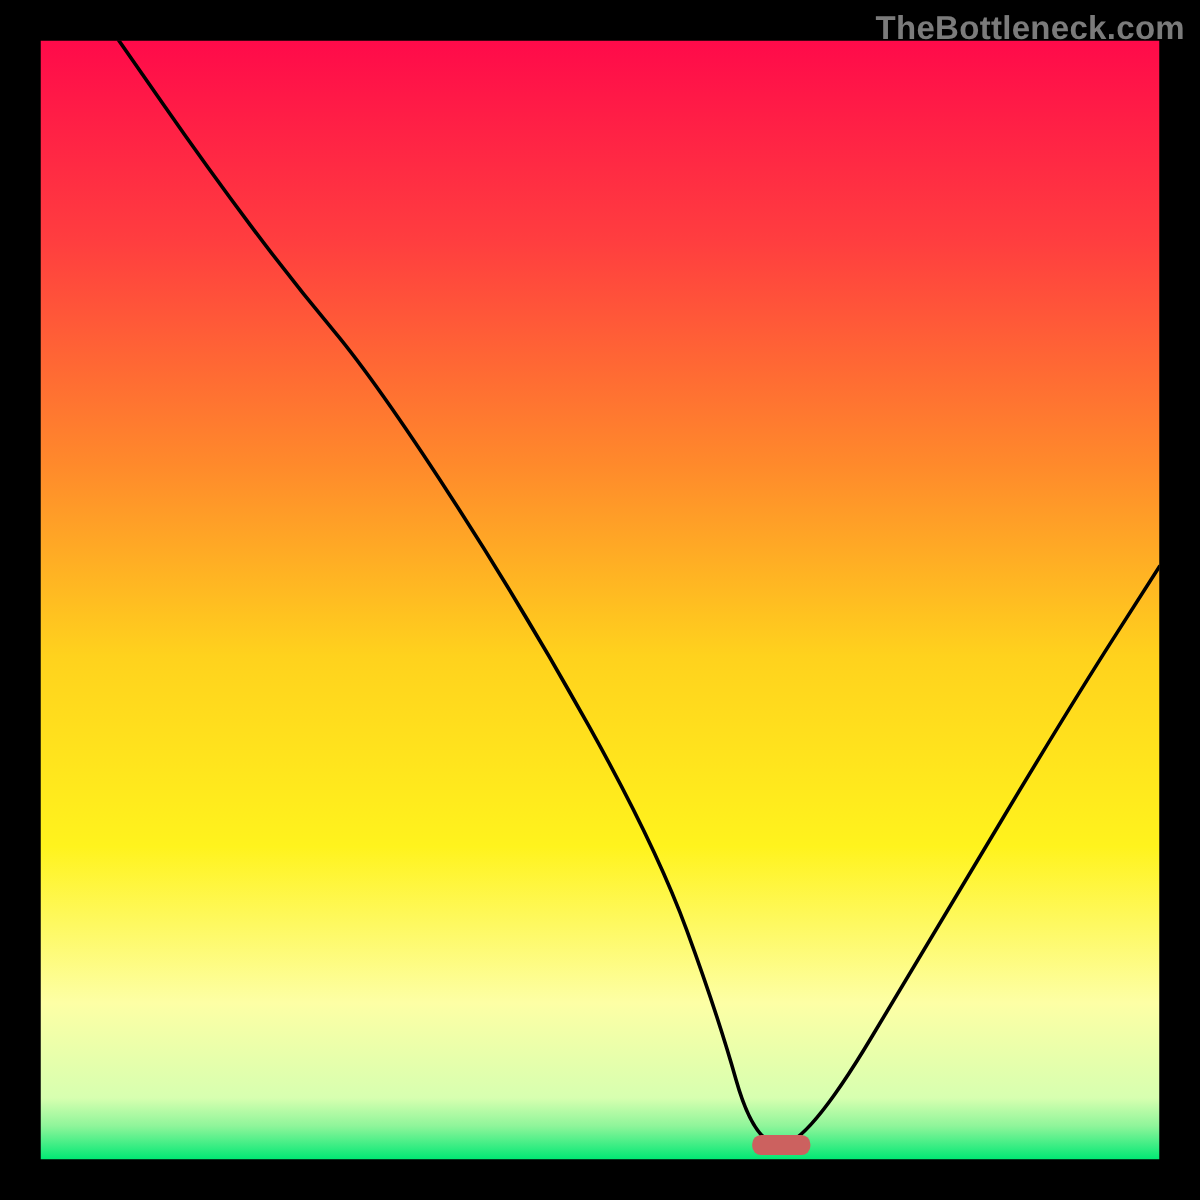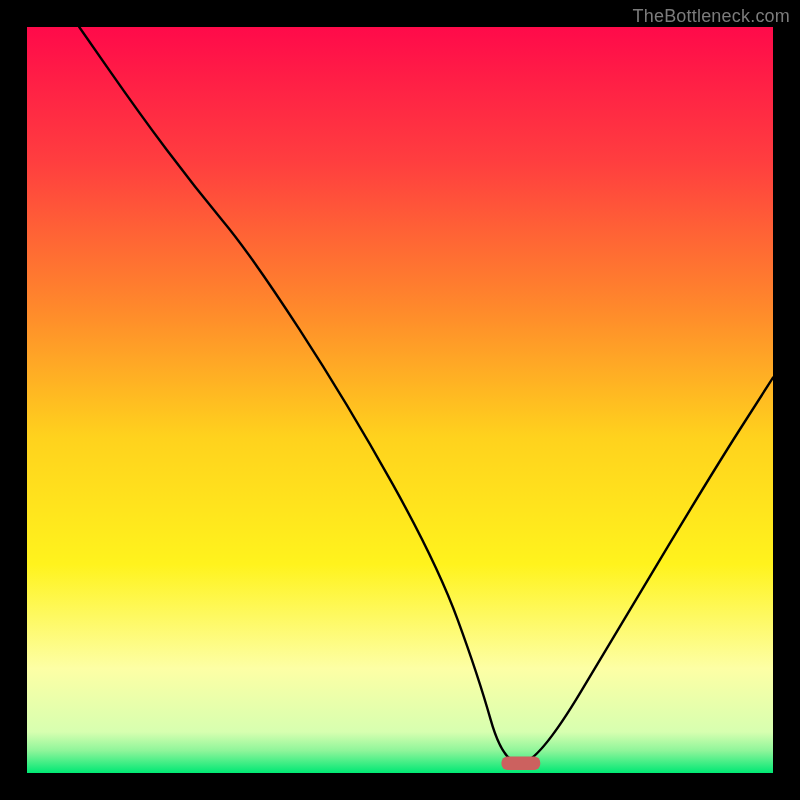--- a/index.html
+++ b/index.html
@@ -15,22 +15,22 @@
     position: relative;
     width: 800px;
     height: 800px;
     background: #000;
   }
   .attribution {
     position: absolute;
     top: 6px;
     right: 10px;
     color: #7b7b7b;
-    font-size: 18px;
-    font-weight: 400;
+    font-size: 22px;
+    font-weight: 700;
     letter-spacing: 0.2px;
     z-index: 3;
     margin-left: 40px;
   }
   .plot-area {
     position: absolute;
     left: 27px;
     top: 27px;
     width: 746px;
     height: 746px;

